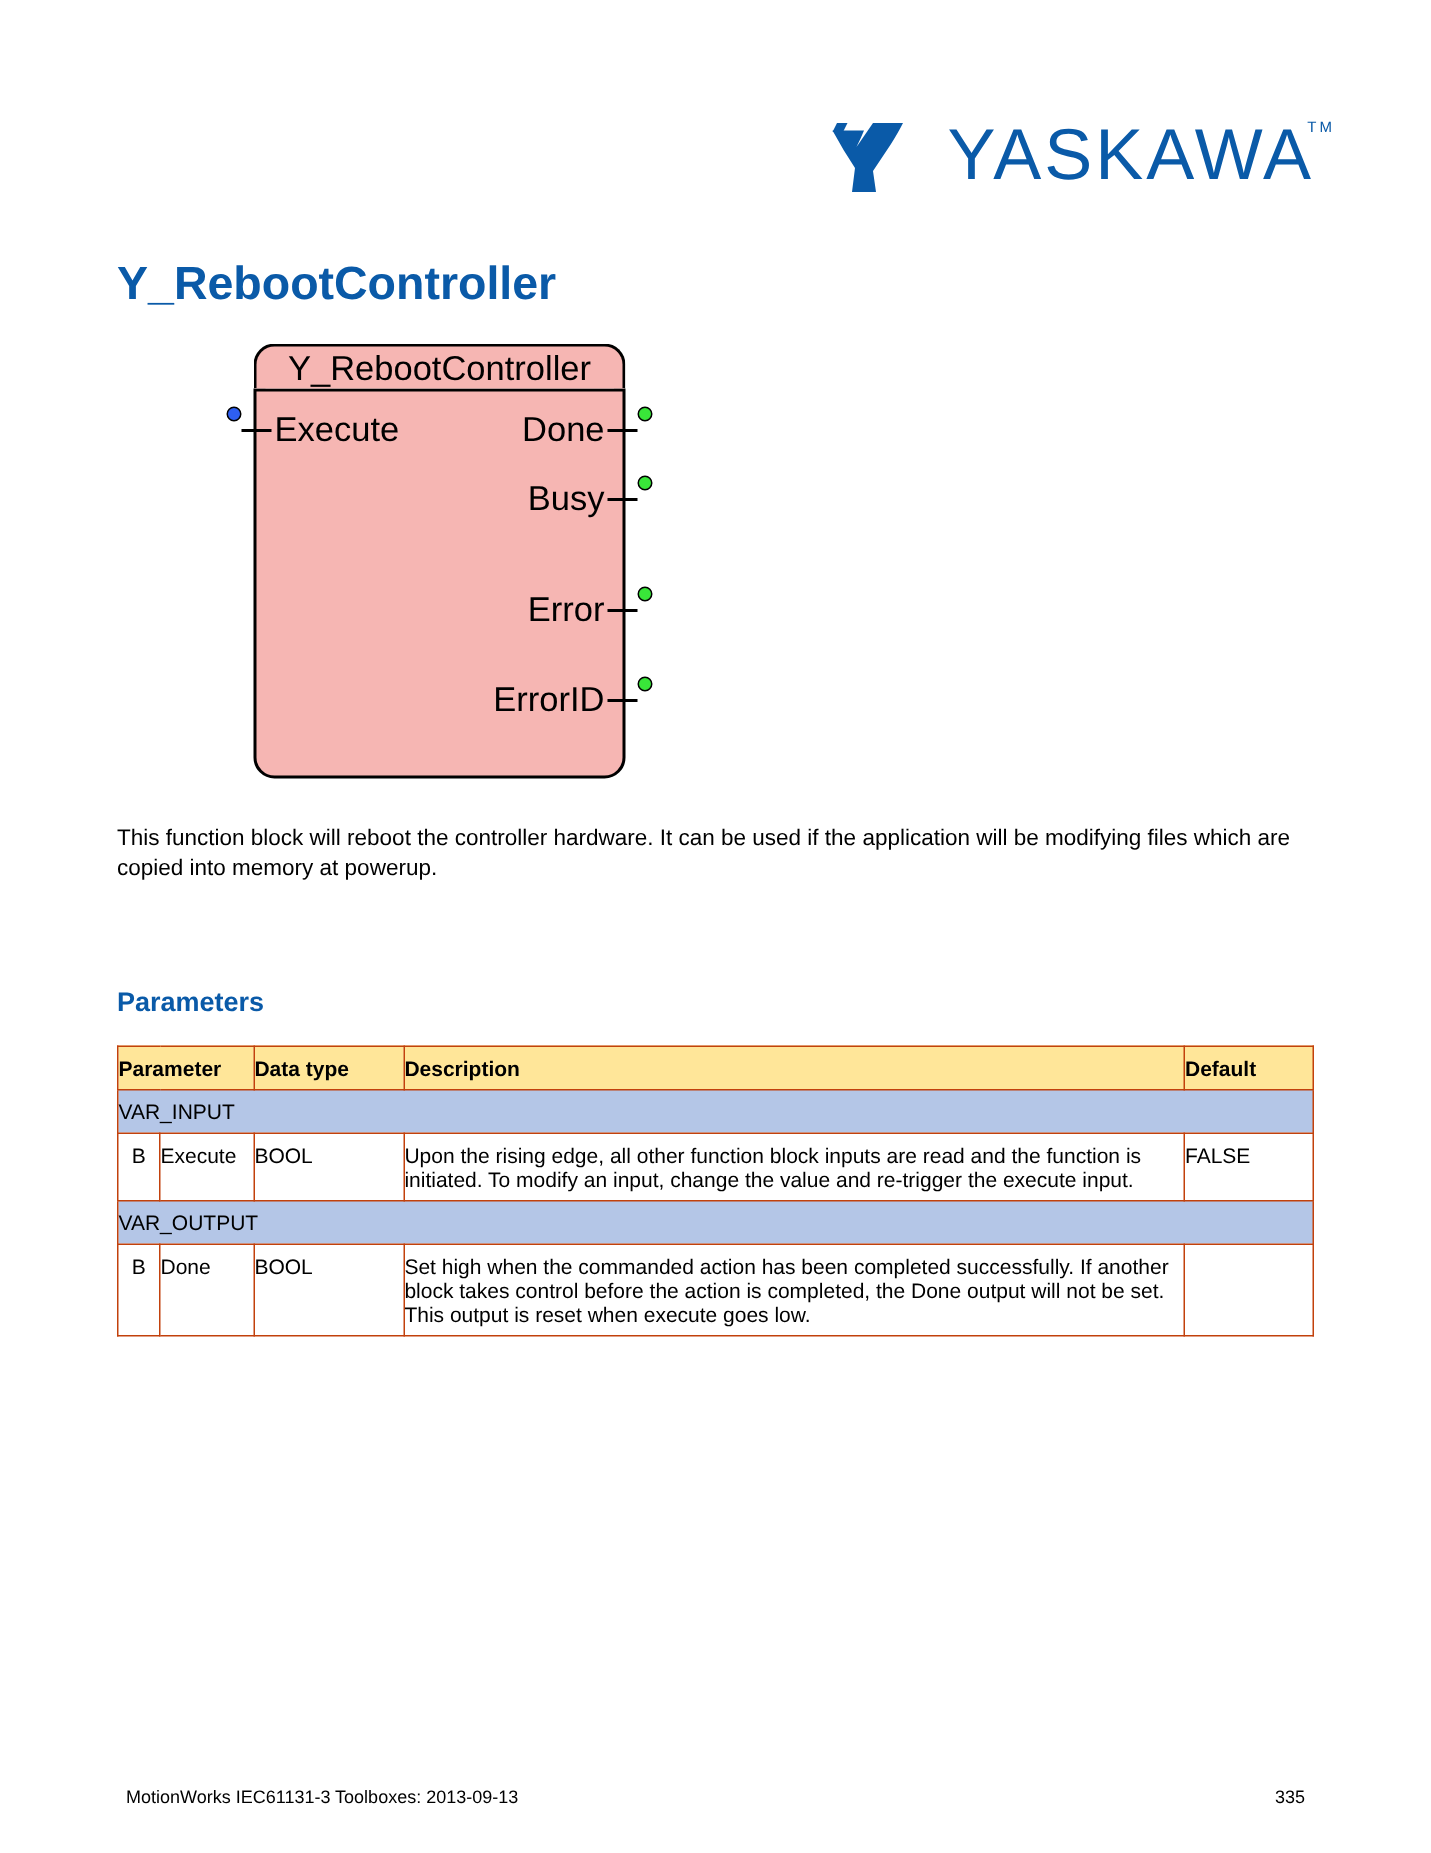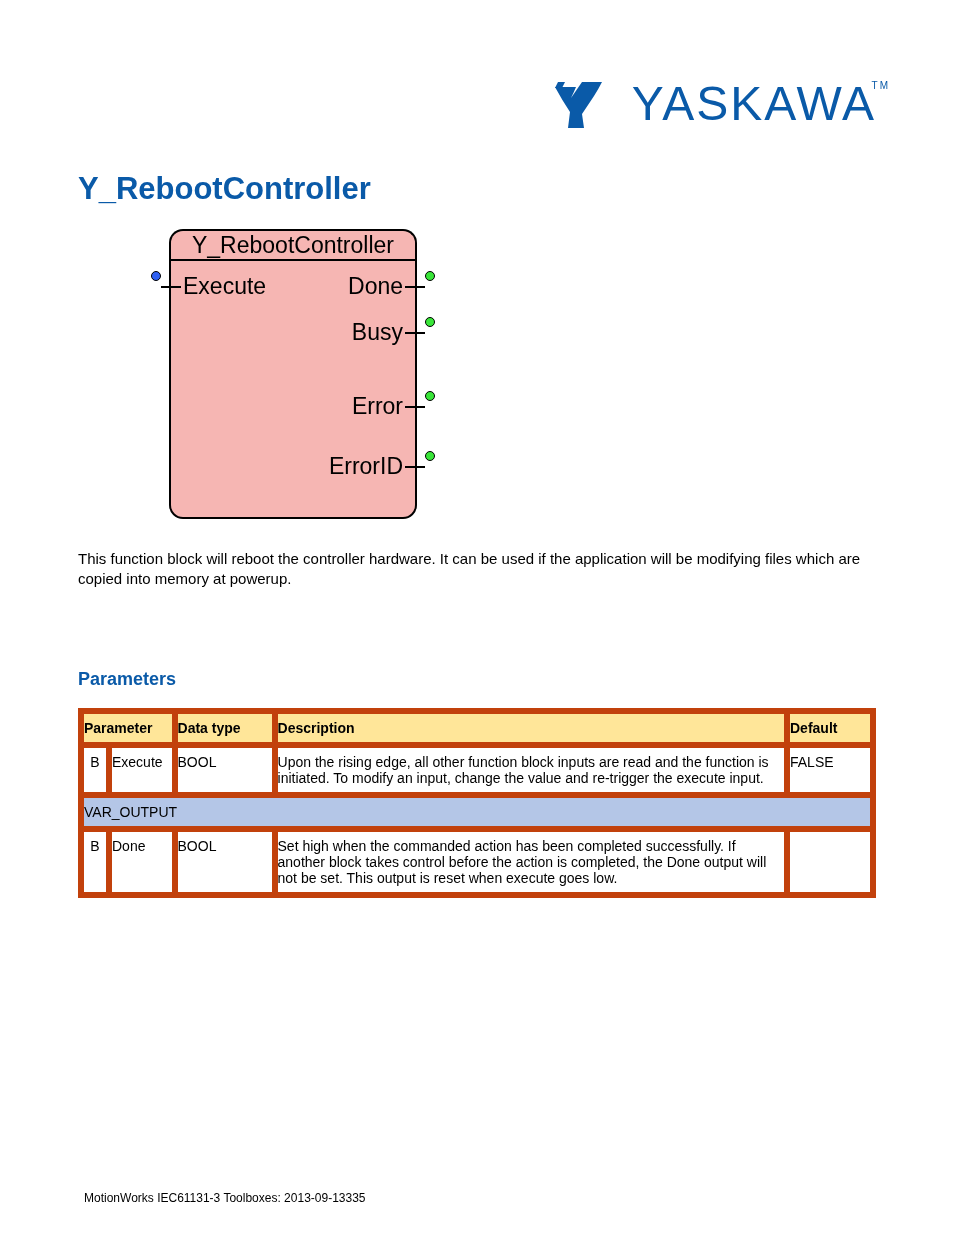--- a/index.html
+++ b/index.html
@@ -99,49 +99,50 @@
     line-height: 1.35;
     margin-bottom: 12px;
   }
   .para-spacer { height: 20px; }
 
   
   .section {
     font-size: 18px;
     font-weight: bold;
     color: #0a5aa8;
-    margin: 47px 0 18px 0;
+    margin: 36px 0 18px 0;
   }
 
   
   table.params {
     border-collapse: collapse;
     width: 100%;
     font-size: 14px;
   }
   table.params td, table.params th {
-    border: 6px solid #c2410c;
+    border: 1px solid #c2410c;
     padding: 6px 0;
     text-align: left;
     vertical-align: top;
   }
   .hdr { background: #ffe699; font-weight: bold; }
   .grp { background: #b4c6e7; font-weight: normal; }
   .col-param { width: 110px; }
   .col-type { width: 100px; }
   .col-desc { width: auto; }
   .col-def { width: 86px; }
 
   
   .footer {
     position: absolute;
     bottom: 30px;
     left: 0;
     width: 954px;
     display: flex;
+    justify-content: space-between;
     padding: 0 84px;
     font-size: 12px;
     color: #000;
   }
 </style>
 </head>
 <body>
 
 <div class="page">
 
@@ -199,20 +200,23 @@
 
   <table class="params">
     <tbody>
         <tr class="hdr">
       <td class="col-param" colspan="2">Parameter</td>
       <td class="col-type">Data type</td>
       <td class="col-desc">Description</td>
       <td class="col-def">Default</td>
     </tr>
 
+    <tr class="grp">
+      <td colspan="5">VAR_INPUT</td>
+    </tr>
     <tr>
       <td style="width:28px;text-align:center">B</td>
       <td>Execute</td>
       <td>BOOL</td>
       <td>Upon the rising edge, all other function block inputs are read and the function is initiated. To modify an input, change the value and re-trigger the execute input.</td>
       <td>FALSE</td>
     </tr>
 
     <tr class="grp">
       <td colspan="5">VAR_OUTPUT</td>

